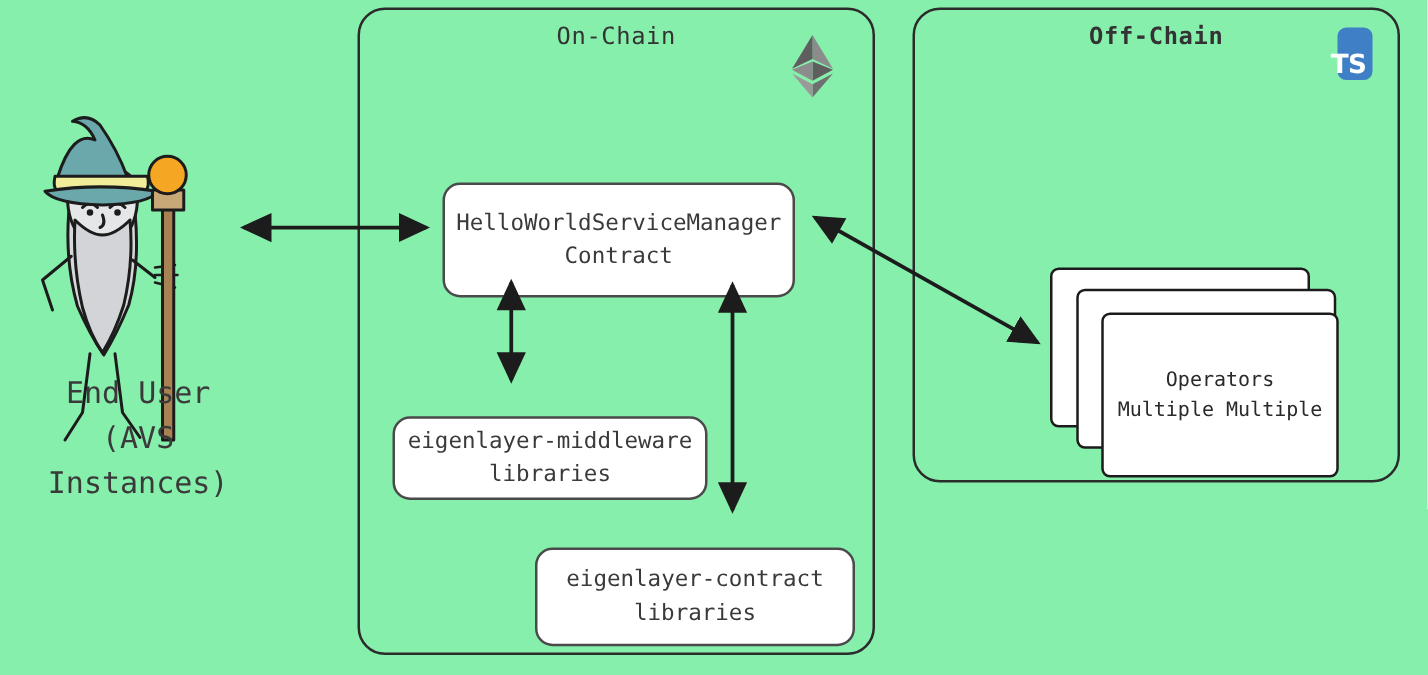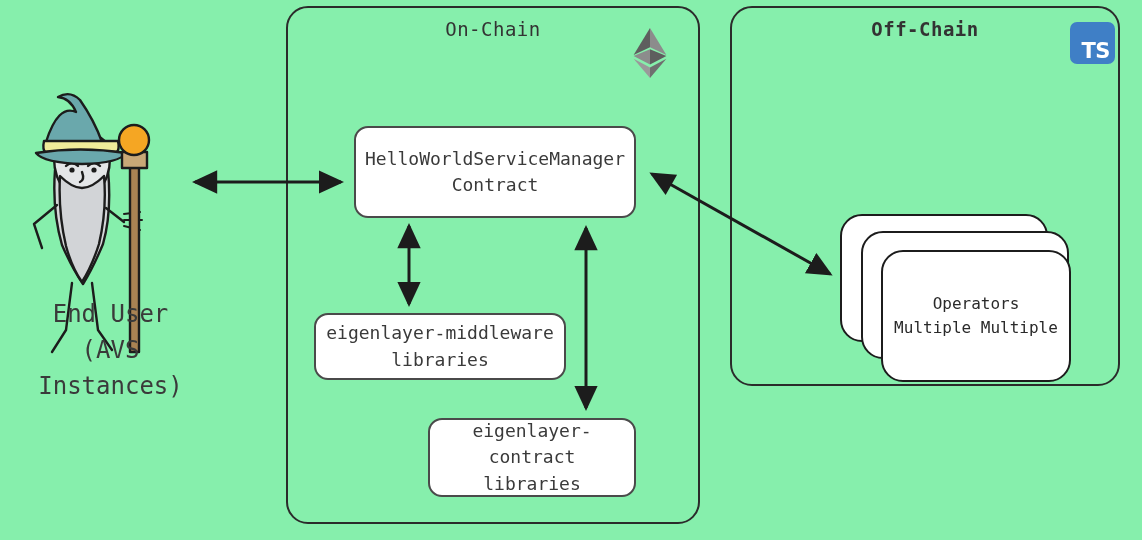--- a/index.html
+++ b/index.html
@@ -42,29 +42,30 @@
     border-radius: 14px;
     background: #ffffff;
     box-sizing: border-box;
     display: flex;
     align-items: center;
     justify-content: center;
     text-align: center;
     color: #3a3a3a;
     font-size: 18px;
     line-height: 1.45;
+    margin-top: 20px;
   }
   #node-servicemanager { left: 354px; top: 126px; width: 282px; height: 92px; }
   #node-middleware { left: 314px; top: 313px; width: 252px; height: 67px; }
-  #node-contractlib { left: 428px; top: 418px; width: 208px; height: 79px; }
+  #node-contractlib { left: 428px; top: 418px; width: 256px; height: 79px; }
 
   .op-card {
     position: absolute;
     border: 2.4px solid #1c1c1c;
-    border-radius: 22px;
+    border-radius: 7px;
     background: #ffffff;
     box-sizing: border-box;
   }
   #op-card-back  { left: 840px; top: 214px; width: 208px; height: 128px; }
   #op-card-mid   { left: 861px; top: 231px; width: 208px; height: 128px; }
   #op-card-front { left: 881px; top: 250px; width: 190px; height: 132px;
                    display: flex; align-items: center; justify-content: center;
                    text-align: center; color: #2a2a2a; font-size: 16px; line-height: 1.5; }
 
   .svg-layer {
@@ -82,21 +83,21 @@
     text-align: center;
     font-size: 24px;
     color: #3a3a3a;
     line-height: 1.5;
   }
 
   #ts-logo {
     position: absolute;
     left: 1070px;
     top: 22px;
-    width: 45px;
+    width: 28px;
     height: 42px;
     border-radius: 7px;
     background: #3f7fc6;
     box-sizing: border-box;
   }
   #ts-logo .ts-text {
     position: absolute;
     right: 5px;
     bottom: 1px;
     color: #ffffff;

